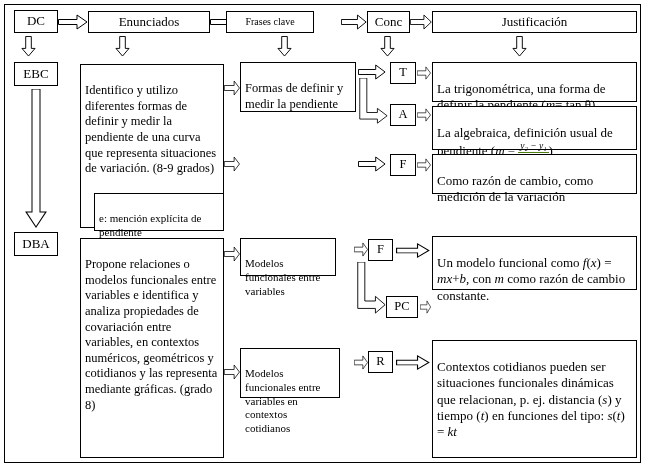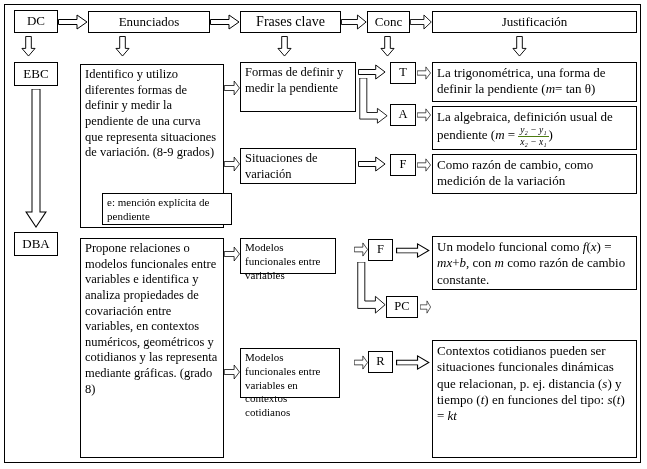--- a/index.html
+++ b/index.html
@@ -1,20 +1,20 @@
 <!DOCTYPE html>
 <html><head>
 <meta charset="utf-8">
 <style>
   html,body { margin:0; padding:0; background:#fff; }
   body { font-family:"Liberation Serif", serif; color:#000; }
   .canvas { position:relative; width:647px; height:469px; background:#fff; overflow:hidden; }
   .frame { position:absolute; left:4px; top:4px; width:637px; height:459px; border:1px solid #000; box-sizing:border-box; }
   .box { position:absolute; border:1px solid #000; background:#fff; box-sizing:border-box;
-         font-size:12.5px; line-height:1.25; padding:2px 4px; }
+         font-size:12.5px; line-height:1.25; padding:18px 4px; }
   .center { display:flex; align-items:center; justify-content:center; text-align:left; padding:0; }
   .arrow { position:absolute; }
   .arrow svg { display:block; width:100%; height:100%; }
   .just { font-size:13px; }
   .small { font-size:11px; }
   i { font-style:italic; }
   .frac { display:inline-block; vertical-align:middle; text-align:center; font-size:9.5px; line-height:1.1; font-style:italic; }
   .frac .num { display:block; border-bottom:1px solid #4d7c0f; padding:0 2px; }
   .frac .den { display:block; padding:0 2px; }
 </style>
@@ -29,21 +29,21 @@
     <svg viewBox="0 0 30 16" preserveAspectRatio="none">
         <polygon points="0.5,5.5 19,5.5 19,1 29,8 19,15 19,10.5 0.5,10.5" fill="#fff" stroke="#000" stroke-width="1"></polygon>
       </svg>
   </span>
   <div class="box center" style="left:88px;top:11px;width:122px;height:22px;font-size:13px">Enunciados</div>
   <span class="arrow" style="left:210px;top:14px;width:30px;height:16px">
     <svg viewBox="0 0 30 16" preserveAspectRatio="none">
         <polygon points="0.5,5.5 19,5.5 19,1 29,8 19,15 19,10.5 0.5,10.5" fill="#fff" stroke="#000" stroke-width="1"></polygon>
       </svg>
   </span>
-  <div class="box center" style="left:240px;top:11px;width:101px;height:22px;font-size:14px">Frases clave</div>
+  <div class="box center" style="left:226px;top:11px;width:88px;height:22px;font-size:10px">Frases clave</div>
   <span class="arrow" style="left:341px;top:14px;width:26px;height:16px">
     <svg viewBox="0 0 30 16" preserveAspectRatio="none">
         <polygon points="0.5,5.5 19,5.5 19,1 29,8 19,15 19,10.5 0.5,10.5" fill="#fff" stroke="#000" stroke-width="1"></polygon>
       </svg>
   </span>
   <div class="box center" style="left:367px;top:11px;width:43px;height:22px;font-size:13px">Conc</div>
   <span class="arrow" style="left:410px;top:14px;width:22px;height:16px">
     <svg viewBox="0 0 30 16" preserveAspectRatio="none">
         <polygon points="0.5,5.5 19,5.5 19,1 29,8 19,15 19,10.5 0.5,10.5" fill="#fff" stroke="#000" stroke-width="1"></polygon>
       </svg>
@@ -78,35 +78,34 @@
 
   <div class="box center" style="left:14px;top:62px;width:44px;height:24px;font-size:13px">EBC</div>
   <span class="arrow" style="left:25px;top:89px;width:22px;height:139px">
     <svg viewBox="0 0 22 138" preserveAspectRatio="none">
         <polygon points="7,0 15,0 15,122 21,122 11,137 1,122 7,122" fill="#fff" stroke="#000" stroke-width="1"></polygon>
       </svg>
   </span>
   <div class="box center" style="left:14px;top:232px;width:44px;height:24px;font-size:13px">DBA</div>
 
   <div class="box" style="left:80px;top:64px;width:144px;height:164px">Identifico y utilizo diferentes formas de definir y medir la pendiente de una curva que representa situaciones de variación. (8-9 grados)</div>
-  <div class="box small" style="left:102px;top:193px;width:130px;height:32px">e: mención explícita de pendiente</div>
+  <div class="box small" style="left:94px;top:193px;width:130px;height:32px">e: mención explícita de pendiente</div>
 
   <span class="arrow" style="left:224px;top:80px;width:16px;height:16px">
     <svg viewBox="0 0 30 16" preserveAspectRatio="none">
         <polygon points="0.5,5.5 19,5.5 19,1 29,8 19,15 19,10.5 0.5,10.5" fill="#fff" stroke="#000" stroke-width="1"></polygon>
       </svg>
   </span>
   <span class="arrow" style="left:224px;top:156px;width:16px;height:16px">
     <svg viewBox="0 0 30 16" preserveAspectRatio="none">
         <polygon points="0.5,5.5 19,5.5 19,1 29,8 19,15 19,10.5 0.5,10.5" fill="#fff" stroke="#000" stroke-width="1"></polygon>
       </svg>
   </span>
 
   <div class="box" style="left:240px;top:62px;width:116px;height:50px">Formas de definir y medir la pendiente</div>
-  <div class="box" style="left:240px;top:148px;width:116px;height:36px">Situaciones de variación</div>
 
   <span class="arrow" style="left:358px;top:64px;width:28px;height:16px">
     <svg viewBox="0 0 30 16" preserveAspectRatio="none">
         <polygon points="0.5,5.5 19,5.5 19,1 29,8 19,15 19,10.5 0.5,10.5" fill="#fff" stroke="#000" stroke-width="1"></polygon>
       </svg>
   </span>
   <span class="arrow" style="left:358px;top:78px;width:30px;height:46px">
     <svg viewBox="0 0 34 56" preserveAspectRatio="none">
         <polygon points="2,0 2,50 22,50 22,55 33,46 22,37 22,42 10,42 10,0" fill="#fff" stroke="#000" stroke-width="1"></polygon>
       </svg>

